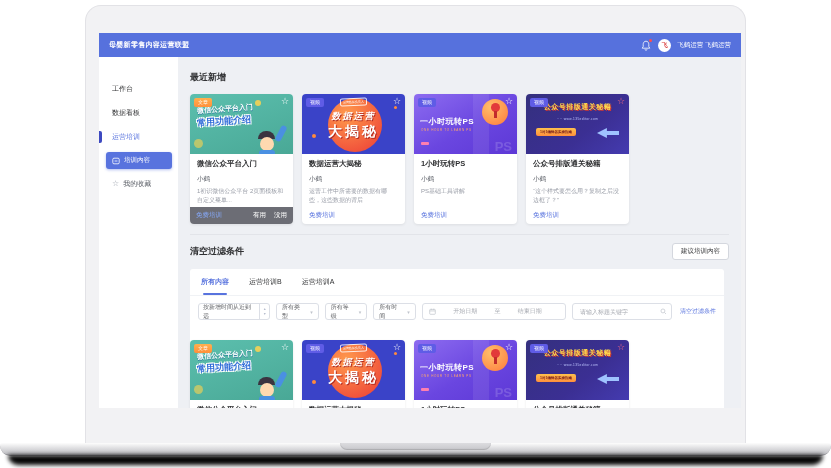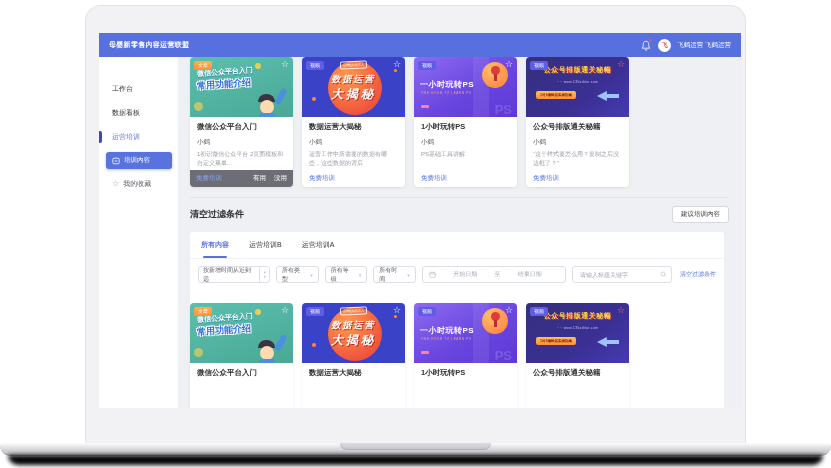--- a/index.html
+++ b/index.html
@@ -92,21 +92,21 @@
   
   .cov2{background:#3a43c8;}
   .cov2-circle{position:absolute;width:54px;height:54px;border-radius:50%;left:26px;top:4px;
     background:radial-gradient(circle at 35% 30%,#ff9a4d,#f04f3a 78%);}
   .cov2-badge{position:absolute;top:4px;left:38px;font-size:3px;color:#fff;
     border:0.5px solid rgba(255,255,255,.85);padding:1px 2px;border-radius:2px;
     transform:rotate(-2deg);z-index:2;}
   .cov2-t1{position:absolute;left:0;right:0;top:16px;text-align:center;color:#fff;font-weight:bold;
     font-style:italic;font-size:9px;letter-spacing:2px;text-shadow:1px 1px 0 #b02c20;z-index:2;}
   .cov2-t2{position:absolute;left:0;right:0;top:29px;text-align:center;color:#fff;font-weight:bold;
-    font-style:italic;font-size:12px;letter-spacing:3px;text-shadow:1px 1px 0 #b02c20;z-index:2;}
+    font-size:14px;letter-spacing:3px;text-shadow:1px 1px 0 #b02c20;z-index:2;}
   .odot{position:absolute;border-radius:50%;background:#ff8a3c;}
   .od1{width:4px;height:4px;left:10px;top:40px;}
   .od2{width:3px;height:3px;right:8px;top:12px;}
   
   .cov3{background:linear-gradient(150deg,#8d6cf0 0%,#6a46e0 55%,#5d38d6 100%);}
   .cov3-band{position:absolute;left:57%;top:0;bottom:0;width:16px;background:rgba(255,255,255,.08);}
   .cov3-t1{position:absolute;left:6px;top:22px;font-size:8px;font-weight:bold;color:#fff;letter-spacing:.5px;}
   .cov3-t2{position:absolute;left:7px;top:34px;font-size:3px;color:#ffa66b;letter-spacing:.7px;}
   .cov3-circle{position:absolute;right:9px;top:5px;width:26px;height:26px;border-radius:50%;
     background:radial-gradient(circle at 35% 30%,#ffc06b,#ff7a3c);}
@@ -187,20 +187,21 @@
           <span>培训内容</span>
         </div>
         <div class="sfav">
           <span class="star-glyph">☆</span>
           <span>我的收藏</span>
         </div>
       </div>
 
       <div class="main">
 
+        <div class="sec-title recent-title">最近新增</div>
 
         <div class="crow">
 
           <div class="card">
             <div class="cover cov1">
               <span class="tag t-article">文章</span>
               <span class="star-ic">☆</span>
               <i class="ydot yd1"></i>
               <i class="ydot yd2"></i>
               <div class="cov1-t1">微信公众平台入门</div>

